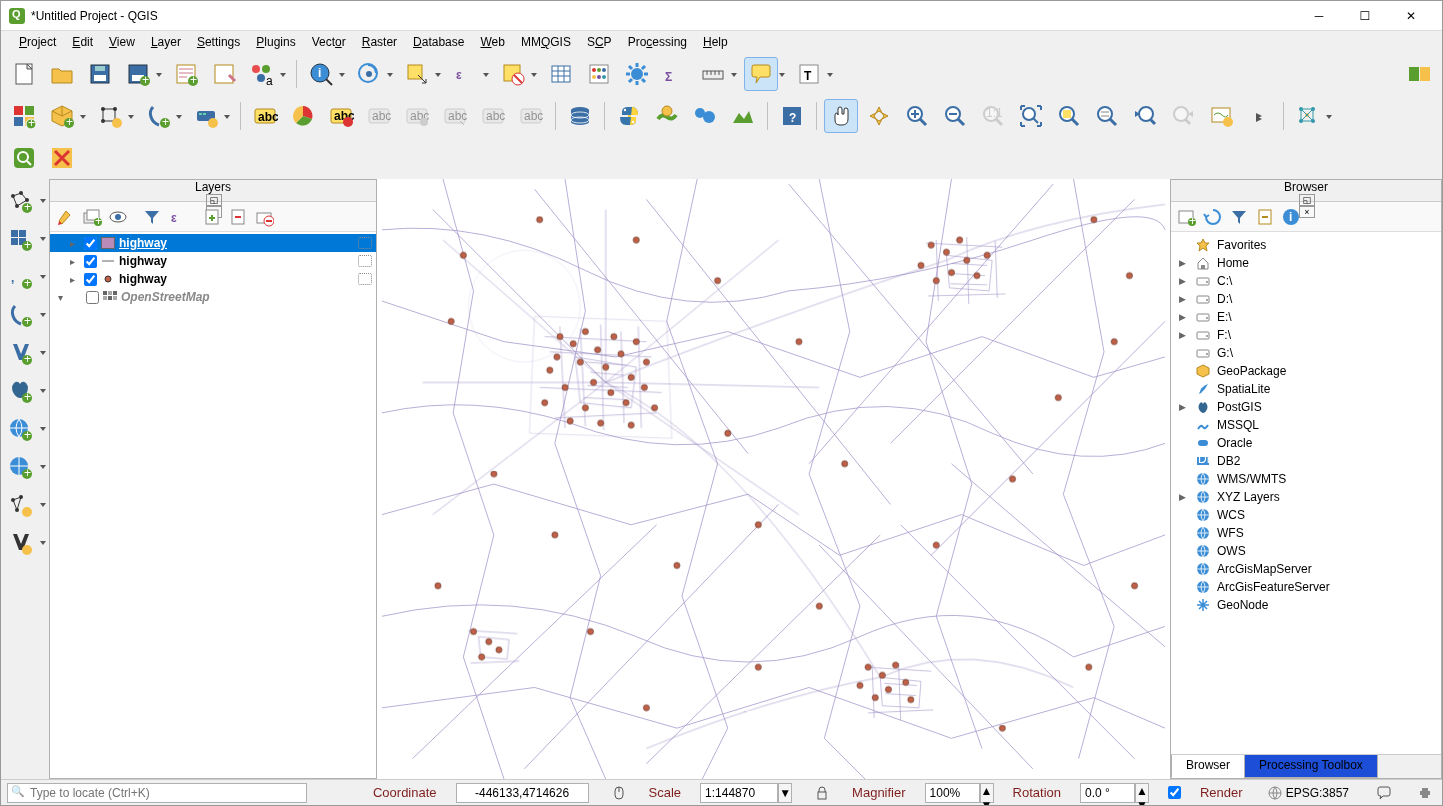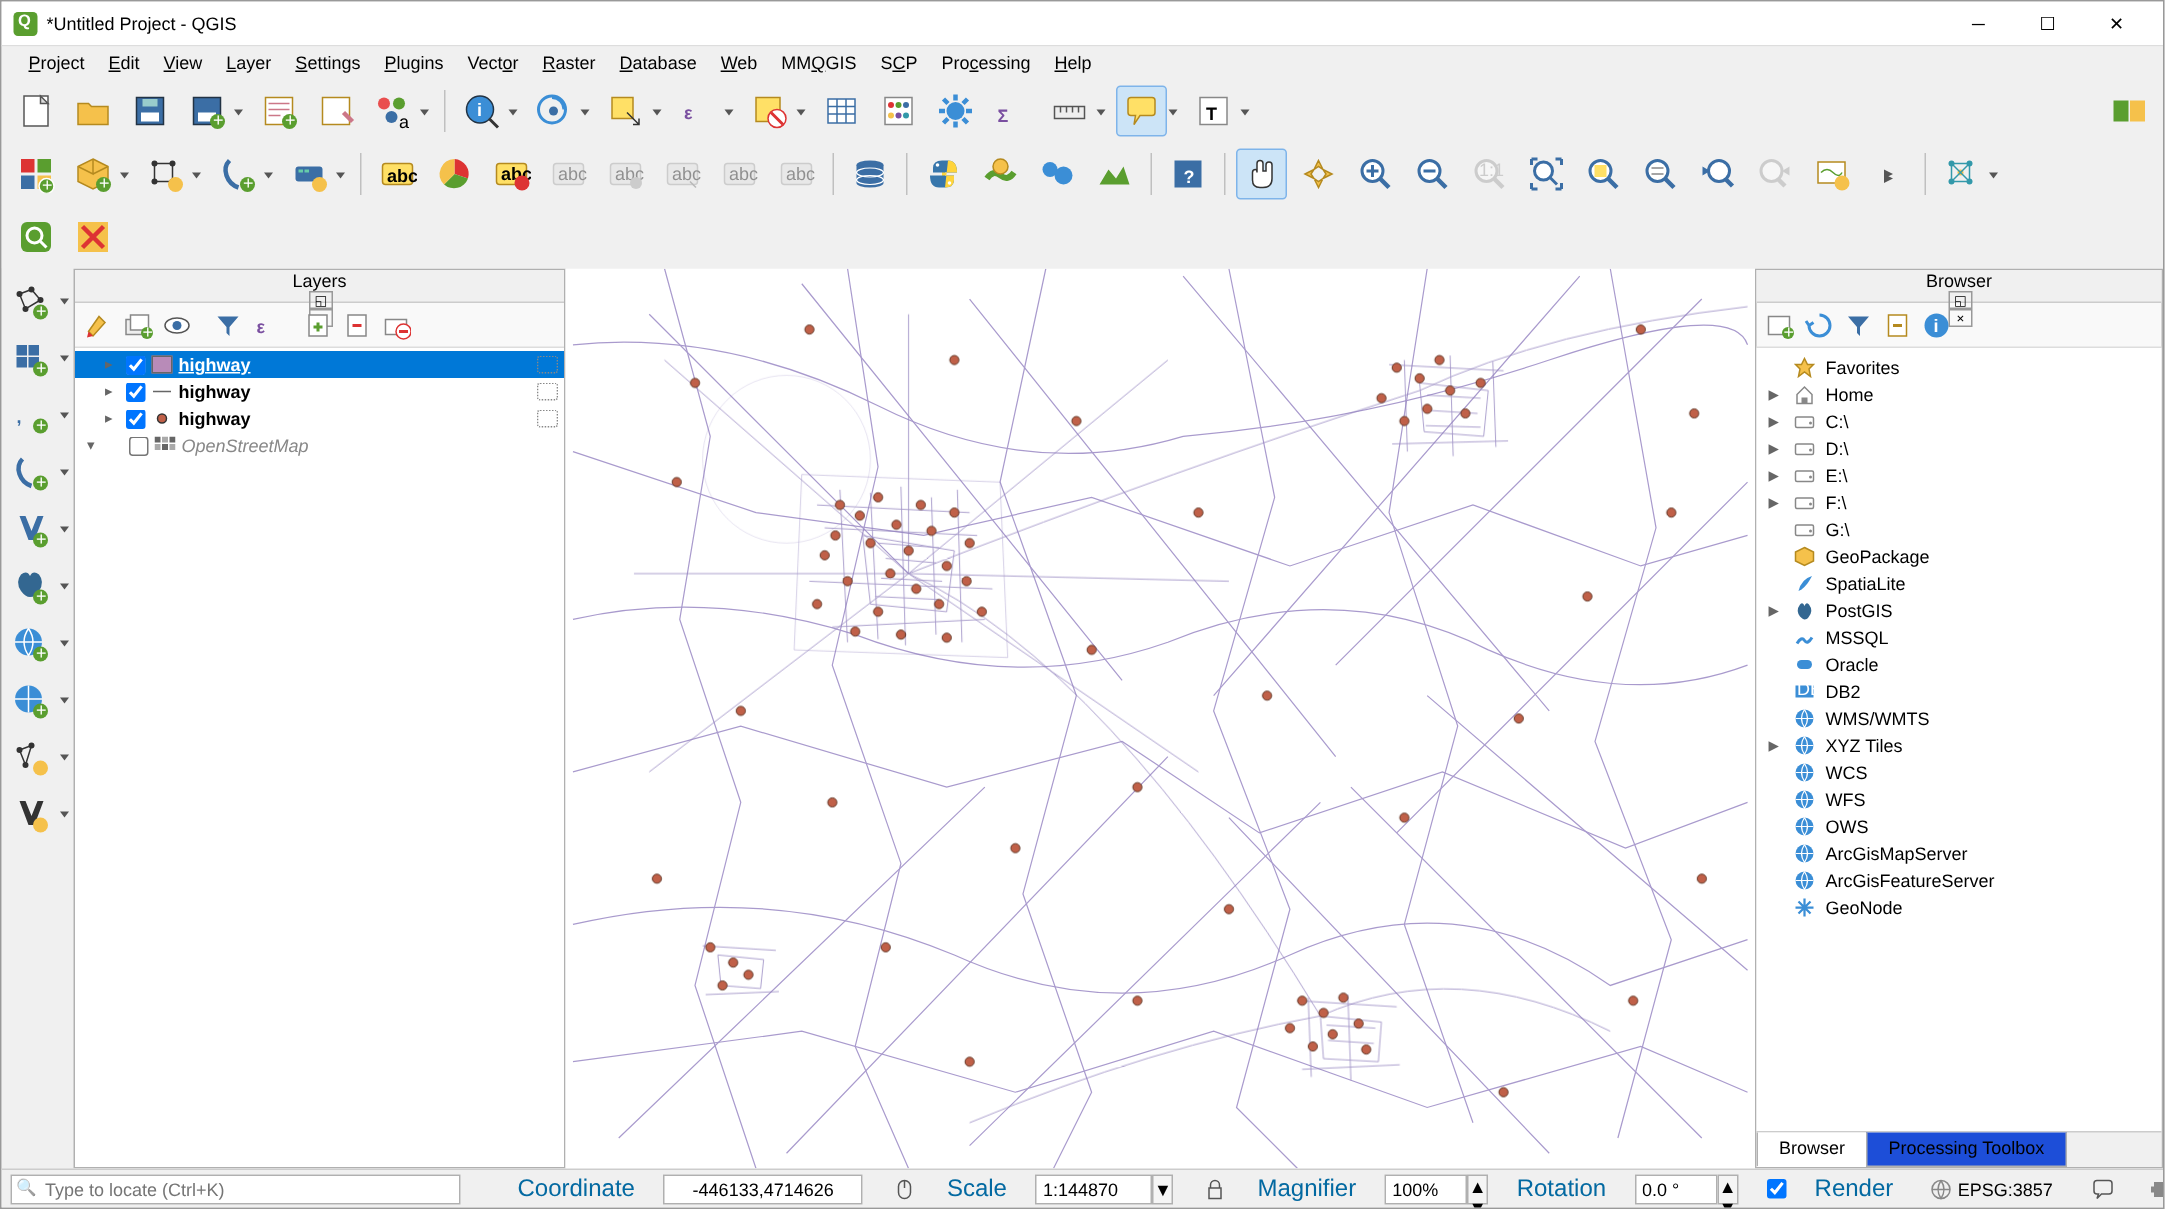--- a/index.html
+++ b/index.html
@@ -31,39 +31,39 @@
 .panel-tb .ptb{width:24px;height:24px;display:flex;align-items:center;justify-content:center;cursor:pointer;border-radius:2px;}
 .layers-panel{width:328px;}
 .layer-tree{flex:1;overflow:auto;background:#fff;padding:2px 0;}
 .layer-row{display:flex;align-items:center;height:18px;padding:0 4px 0 20px;gap:4px;cursor:pointer;}
 .layer-row.sel{background:#0078d7;color:#fff;}
 .layer-row.sel .lname{color:#fff;text-decoration:underline;}
 .layer-row .expand{width:10px;font-size:10px;color:#666;}
 .layer-row input[type=checkbox]{width:13px;height:13px;}
 .layer-row .swatch{width:14px;height:12px;}
 .layer-row .lname{font-weight:bold;}
-.layer-row .lname.italic{font-style:italic;font-weight:normal;color:#888;}
+.layer-row .lname.italic{font-style:italic;font-weight:bold;color:#888;}
 .layer-row .rowspacer{flex:1;}
 .layer-row .cnt{width:14px;height:12px;border:1px dotted #888;border-radius:2px;}
 .canvas{flex:1;background:#fff;position:relative;overflow:hidden;}
 .canvas svg{width:100%;height:100%;}
 .browser-panel{width:272px;}
 .browser-tree{flex:1;overflow:auto;background:#fff;padding:4px 0;}
 .br-row{display:flex;align-items:center;height:18px;padding:0 4px 0 8px;gap:6px;cursor:pointer;}
 .br-row .tri{width:10px;font-size:9px;color:#666;}
 .br-row .bicon{width:16px;height:16px;display:flex;align-items:center;justify-content:center;}
 .tabs{height:24px;display:flex;border-top:1px solid #ccc;background:#f0f0f0;}
 .tabs .tab{padding:3px 14px;border:1px solid #b0b0b0;border-top:none;background:#1d4ed8;cursor:pointer;font-size:12px;margin-right:-1px;}
 .tabs .tab.active{background:#fff;border-bottom:1px solid #fff;}
 .statusbar{height:26px;background:#f0f0f0;border-top:1px solid #ccc;display:flex;align-items:center;padding:0 6px;gap:19px;}
 .statusbar input[type=text]{height:20px;border:1px solid #b0b0b0;padding:0 4px;background:#fff;}
 .statusbar .locate{flex:0 0 300px;position:relative;}
 .statusbar .locate input{width:100%;padding-left:22px;}
 .statusbar .locate::before{content:"🔍";position:absolute;left:4px;top:2px;font-size:11px;opacity:.6;}
-.statusbar label{font-size:16px;color:#0369a1;}
+.statusbar label{font-size:13px;color:#7f1d1d;}
 .spin{display:flex;align-items:center;}
 .spin input{width:70px;}
 .spin .sbtn{width:14px;height:20px;border:1px solid #b0b0b0;background:#f5f5f5;font-size:7px;display:flex;flex-direction:column;}
 .spin .sbtn div{flex:1;display:flex;align-items:center;justify-content:center;cursor:pointer;}
 .sflex{flex:1;}
 .small-toolbar{height:42px;background:#f0f0f0;padding:4px 6px;display:flex;gap:4px;}
 </style>
 </head>
 <body>
 
@@ -979,21 +979,21 @@
           <span>WMS/WMTS</span>
         </div>
         <div class="br-row">
           <span class="tri">▶</span>
           <span class="bicon">
             <svg width="14" height="14">
               <circle cx="7" cy="7" r="6" fill="#3b8ed6"></circle>
               <path d="M1 7 L13 7 M7 1 Q3 7 7 13 Q11 7 7 1" stroke="#fff" fill="none" stroke-width="0.8"></path>
             </svg>
           </span>
-          <span>XYZ Tiles</span>
+          <span>XYZ Layers</span>
         </div>
         <div class="br-row">
           <span class="tri"></span>
           <span class="bicon">
             <svg width="14" height="14">
               <circle cx="7" cy="7" r="6" fill="#3b8ed6"></circle>
               <path d="M1 7 L13 7 M7 1 Q3 7 7 13 Q11 7 7 1" stroke="#fff" fill="none" stroke-width="0.8"></path>
             </svg>
           </span>
           <span>WCS</span>

